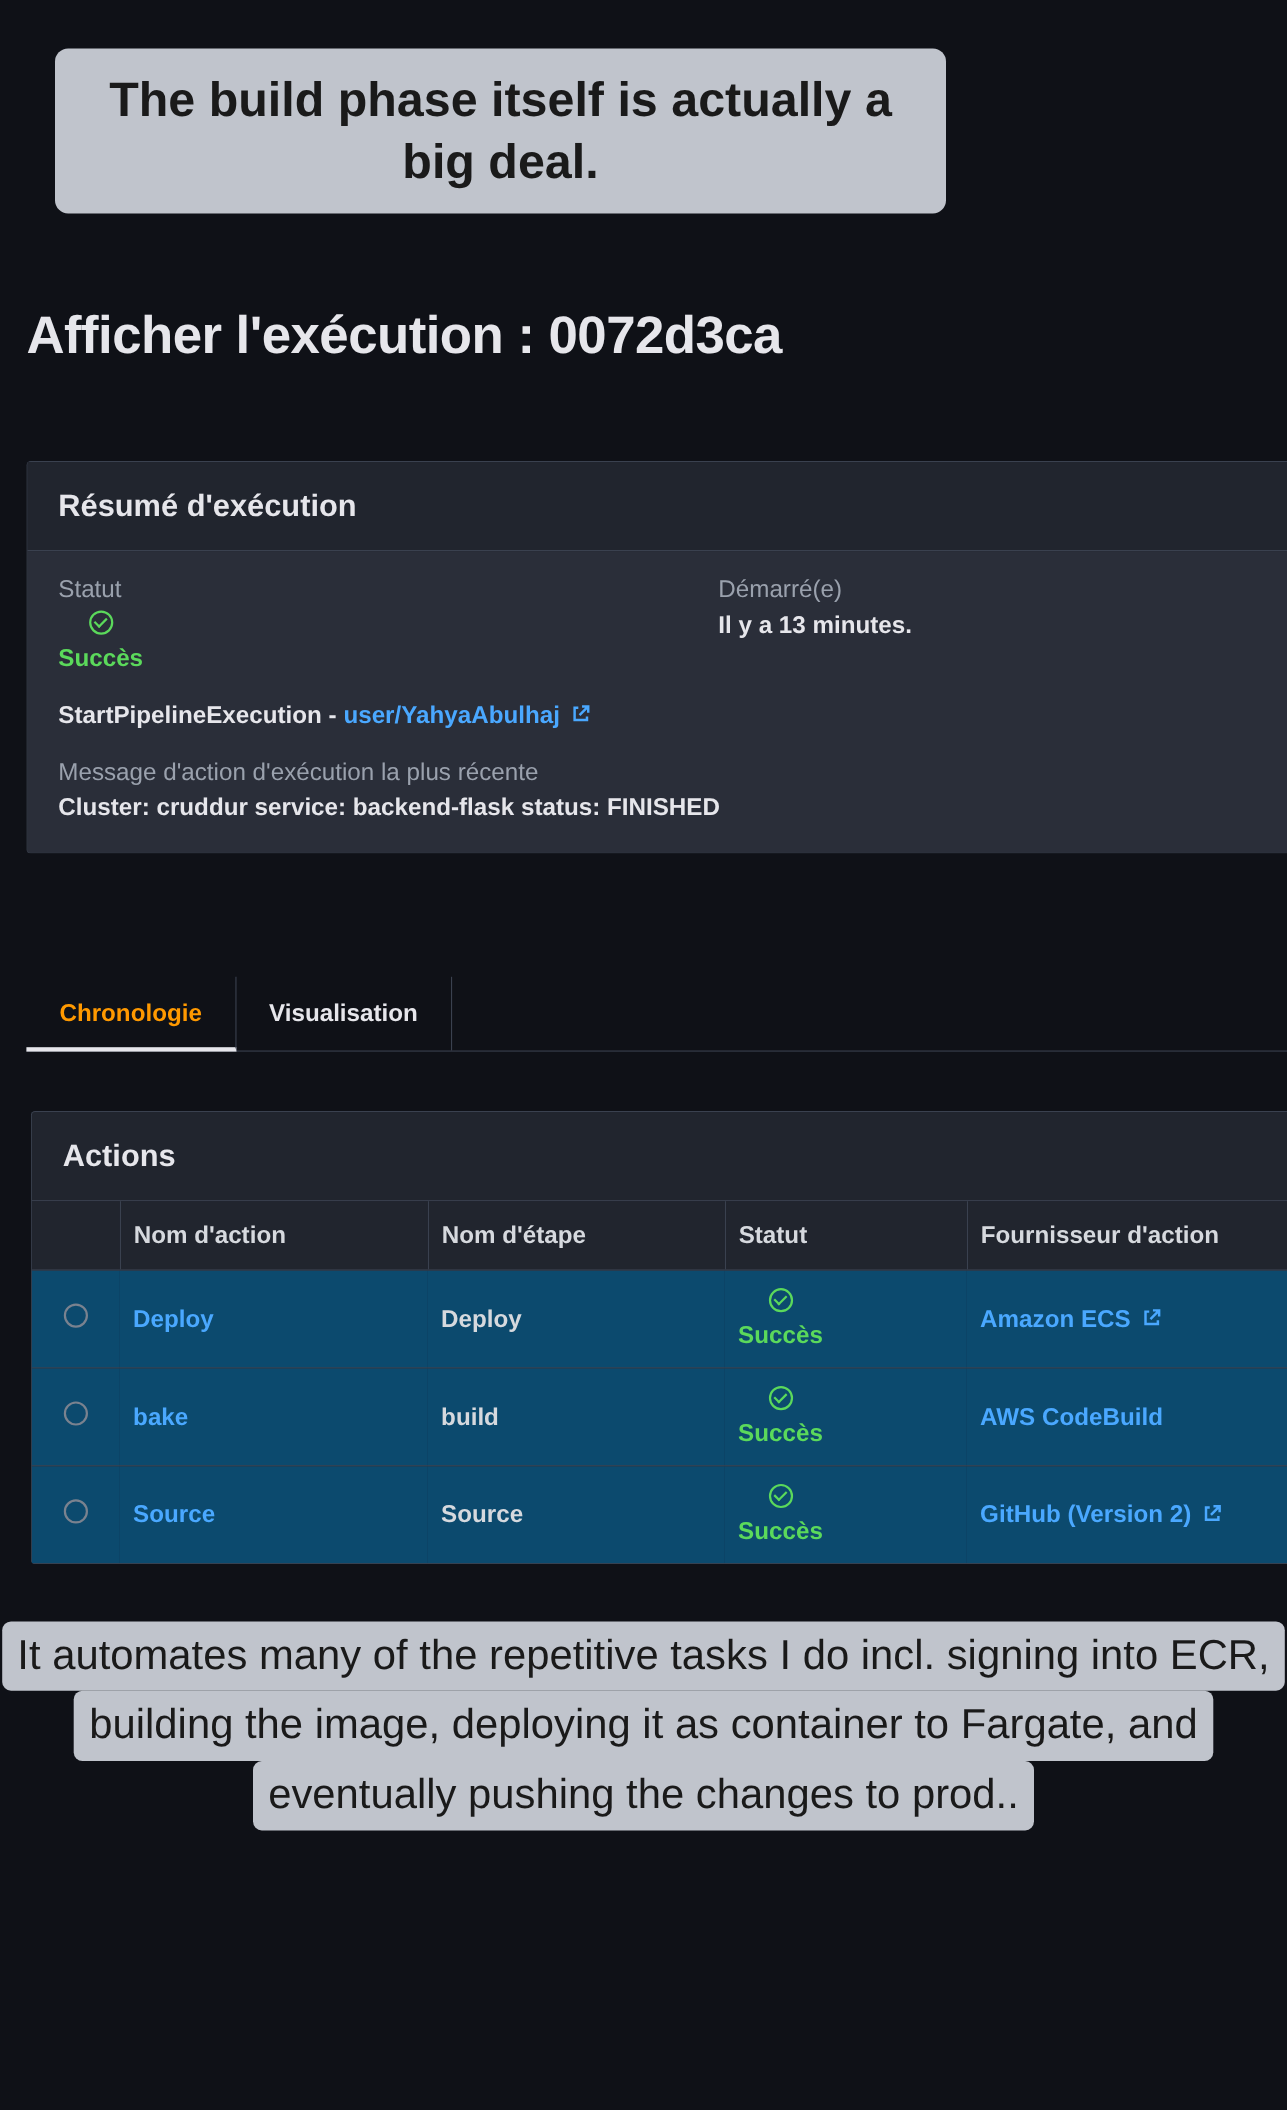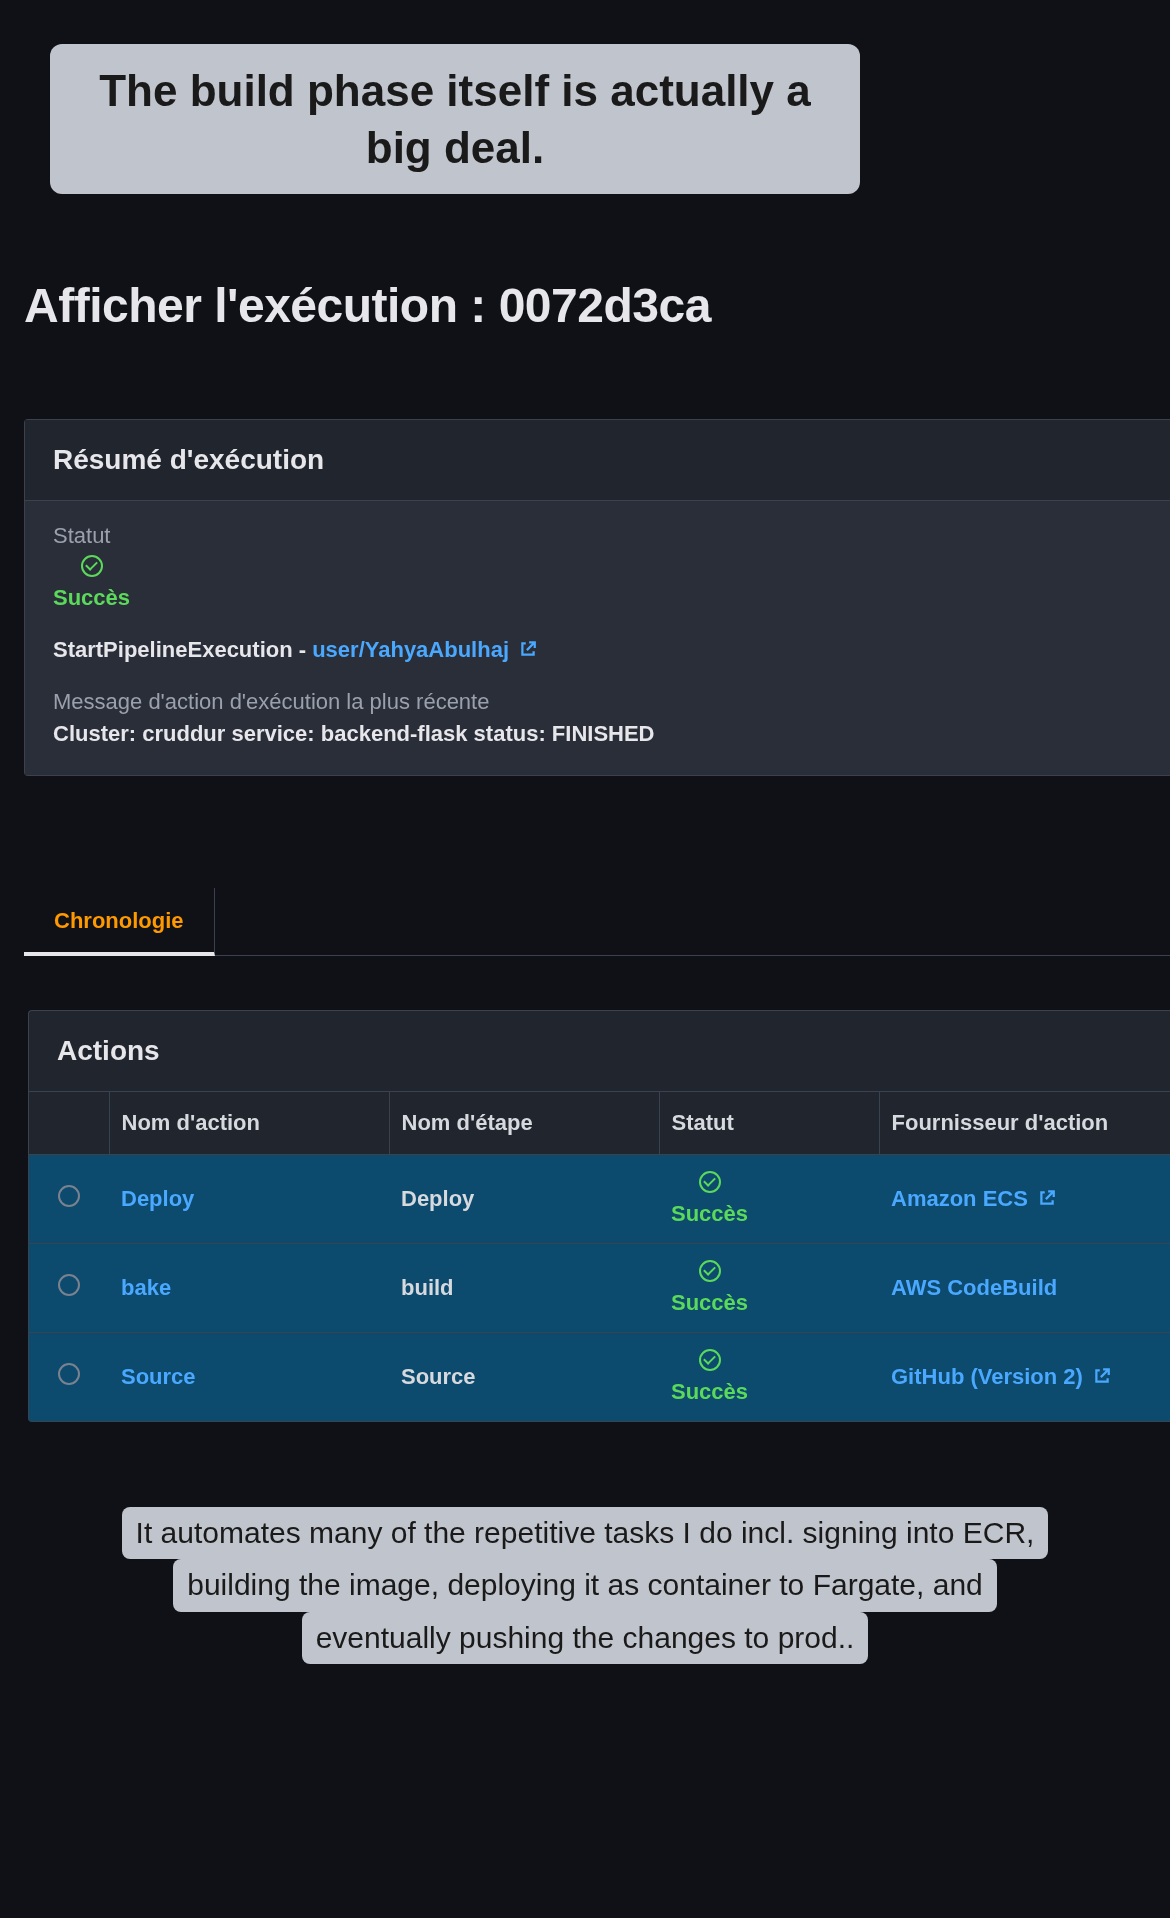--- a/index.html
+++ b/index.html
@@ -32,21 +32,21 @@
     left: 40px;
     right: 40px;
     display: flex;
     flex-direction: column;
     align-items: center;
     gap: 0;
   }
   .caption-line {
     background: #c0c4cc;
     color: #1a1a1a;
-    font-size: 30px;
+    font-size: 38px;
     font-weight: 500;
     padding: 6px 14px;
     border-radius: 8px;
     line-height: 1.35;
     white-space: nowrap;
   }
   .page-title {
     position: absolute;
     top: 278px;
     left: 24px;
@@ -252,38 +252,43 @@
   <div class="panel-header">Résumé d'exécution</div>
   <div class="panel-body">
     <div class="summary-row">
       <div class="summary-col left">
         <div class="field-label">Statut</div>
         <div class="status-success">
           <span class="check-circle"></span>
           <span>Succès</span>
         </div>
       </div>
+      <div class="summary-col">
+        <div class="field-label">Démarré(e)</div>
+        <div class="field-value">Il y a 13 minutes.</div>
+      </div>
     </div>
 
     <div class="trigger-line">
       <span>StartPipelineExecution - </span><span class="link">user/YahyaAbulhaj</span>
       <span class="ext-icon">
         <svg viewBox="0 0 16 16">
             <path d="M6 3H3v10h10v-3M9 2h5v5M14 2l-7 7"></path>
           </svg>
       </span>
     </div>
 
     <div class="message-label">Message d'action d'exécution la plus récente</div>
     <div class="message-value">Cluster: cruddur service: backend-flask status: FINISHED</div>
   </div>
 </div>
 
 <div class="tabs">
   <div class="tab active">Chronologie</div>
+  <div class="tab">Visualisation</div>
 </div>
 
 <div class="actions-panel">
   <div class="actions-header">Actions</div>
   <table class="actions">
     <thead>
       <tr>
         <th class="col-radio"></th>
         <th class="col-name">Nom d'action</th>
         <th class="col-stage">Nom d'étape</th>

